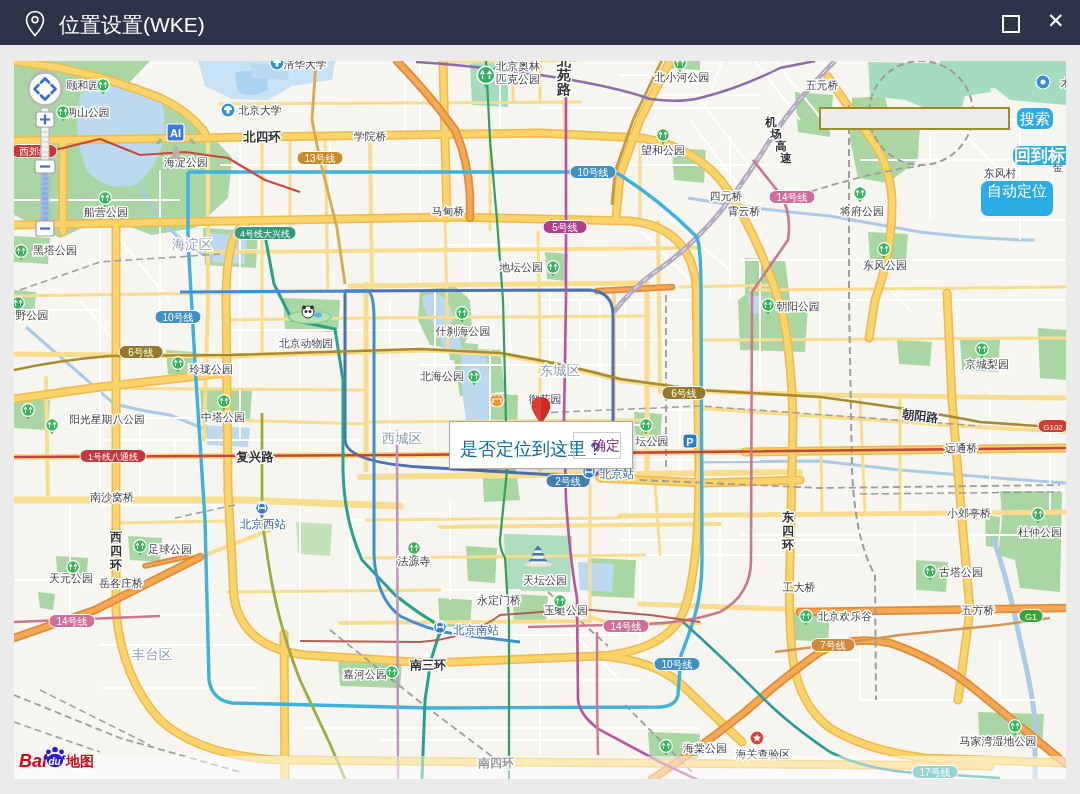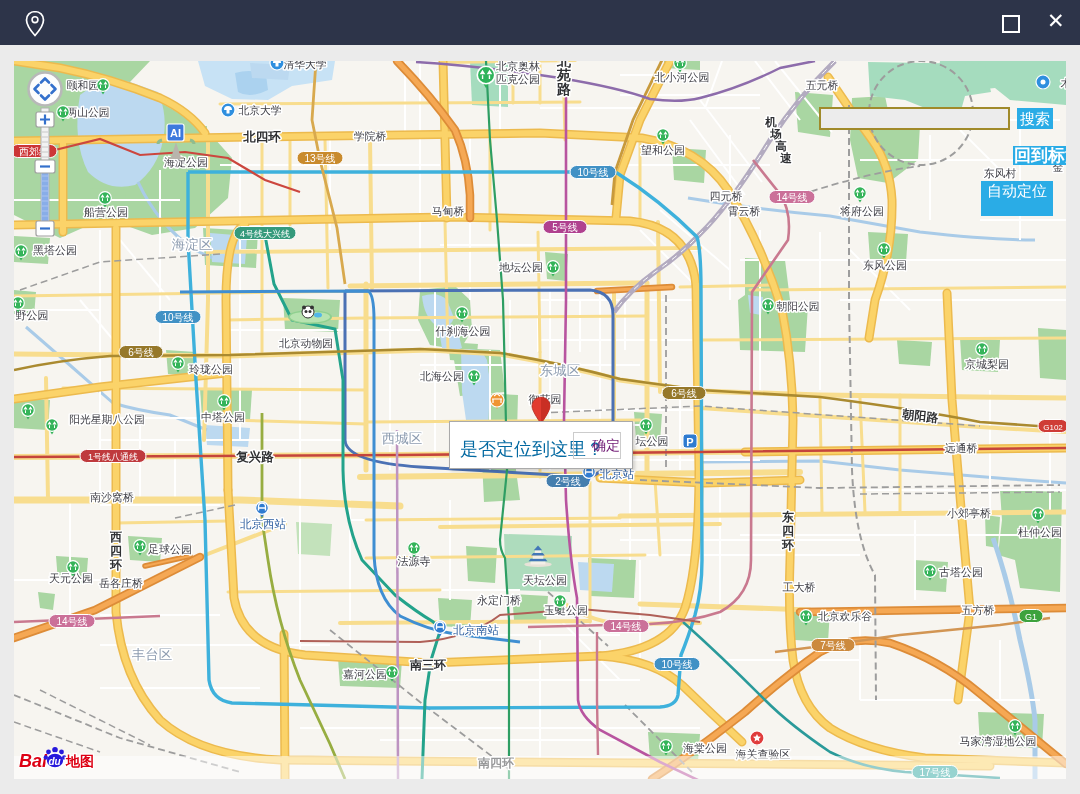--- a/index.html
+++ b/index.html
@@ -2,38 +2,39 @@
 <html><head>
 <meta charset="utf-8">
 <style>
 html,body{margin:0;padding:0;width:1080px;height:794px;overflow:hidden;background:#ebebeb;font-family:"Liberation Sans",sans-serif;}
 #titlebar{position:absolute;left:0;top:0;width:1080px;height:45px;background:#2d3449;}
 #title{position:absolute;left:59px;top:11px;font-size:21px;color:#fff;}
 #pinicon{position:absolute;left:25px;top:10px;}
 #maxbtn{position:absolute;left:1002px;top:15px;width:14px;height:14px;border:2px solid #fff;}
 #closebtn{position:absolute;left:1047px;top:9px;color:#fff;font-size:21px;}
 #map{position:absolute;left:14px;top:61px;width:1052px;height:718px;background:#f7f5f0;overflow:hidden;}
-.btn{position:absolute;background:#2aace6;color:#fff;text-align:center;}
+.btn{position:absolute;background:#2aace6;color:#fff;text-align:center;border-radius:7px;}
 #searchbox{position:absolute;left:805px;top:46px;width:187px;height:19px;background:#ececec;border:2px solid #a08a2a;}
 #btn-search{left:1003px;top:47px;width:36px;height:21px;font-size:15px;line-height:21px;}
 #btn-back{left:999px;top:85px;width:70px;height:19px;font-size:17px;line-height:19px;font-weight:bold;}
 #btn-auto{left:967px;top:120px;width:72px;height:35px;font-size:15px;line-height:19px;}
 #popup{position:absolute;left:435px;top:360px;width:182px;height:46px;background:#fff;border:1px solid #aaa;box-shadow:2px 2px 3px rgba(0,0,0,0.15);}
 #popup .q{position:absolute;left:10px;top:15px;font-size:18px;color:#0369a1;}
 #popup .ok{position:absolute;left:123px;top:10px;width:46px;height:25px;border:1px solid #ccc;text-align:right;font-size:14px;line-height:25px;color:#701a75;}
 #copyright{position:absolute;left:7px;top:700px;font-size:11px;color:#32373c;text-shadow:1px 0 0 #fff,-1px 0 0 #fff,0 1px 0 #fff,0 -1px 0 #fff,1px 1px 0 #fff,-1px -1px 0 #fff;}
 #logo{position:absolute;left:5px;top:684px;}
 </style>
 </head>
 <body>
 <div id="titlebar">
  <svg id="pinicon" width="20" height="27" viewBox="0 0 20 27">
       <path d="M10 1.5 C5.2 1.5 1.5 5.3 1.5 9.9 C1.5 15.8 10 25.5 10 25.5 C10 25.5 18.5 15.8 18.5 9.9 C18.5 5.3 14.8 1.5 10 1.5 Z" fill="none" stroke="#fff" stroke-width="1.7"></path>
       <circle cx="10" cy="9.7" r="2.9" fill="none" stroke="#fff" stroke-width="1.6"></circle>
     </svg>
+ <div id="title">位置设置(WKE)</div>
  <div id="maxbtn"></div>
  <div id="closebtn">✕</div>
 </div>
 <div id="map">
 <svg id="mapsvg" width="1052" height="718" viewBox="14 61 1052 718" style="position:absolute;left:0;top:0">
 <rect x="14" y="61" width="1052" height="718" fill="#f7f5f0"></rect>
 <path d="M14,61 L150,61 L130,82 L165,105 L205,128 L232,158 L228,198 L195,228 L152,235 L105,218 L60,238 L14,215 Z" fill="#a9d6a2"></path>
 <path d="M235,61 L305,61 L298,82 L258,90 L236,80 Z" fill="#a9d6a2"></path>
 <path d="M160,128 L207,126 L205,162 L162,160 Z" fill="#a9d6a2"></path>
 <path d="M664,61 L700,61 L700,70 L664,68 Z" fill="#a9d6a2"></path>

